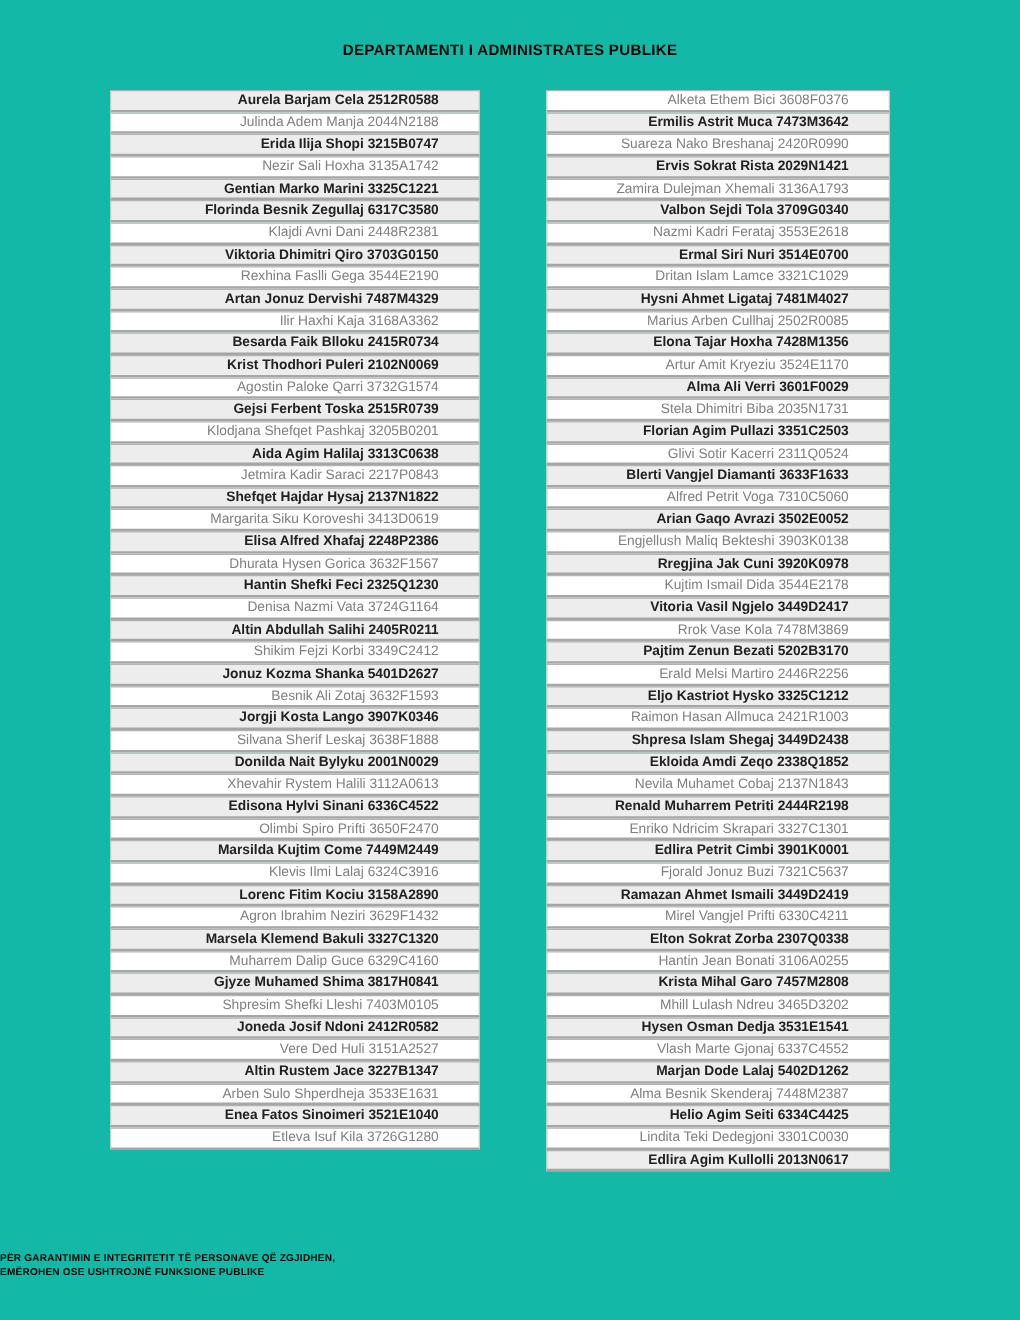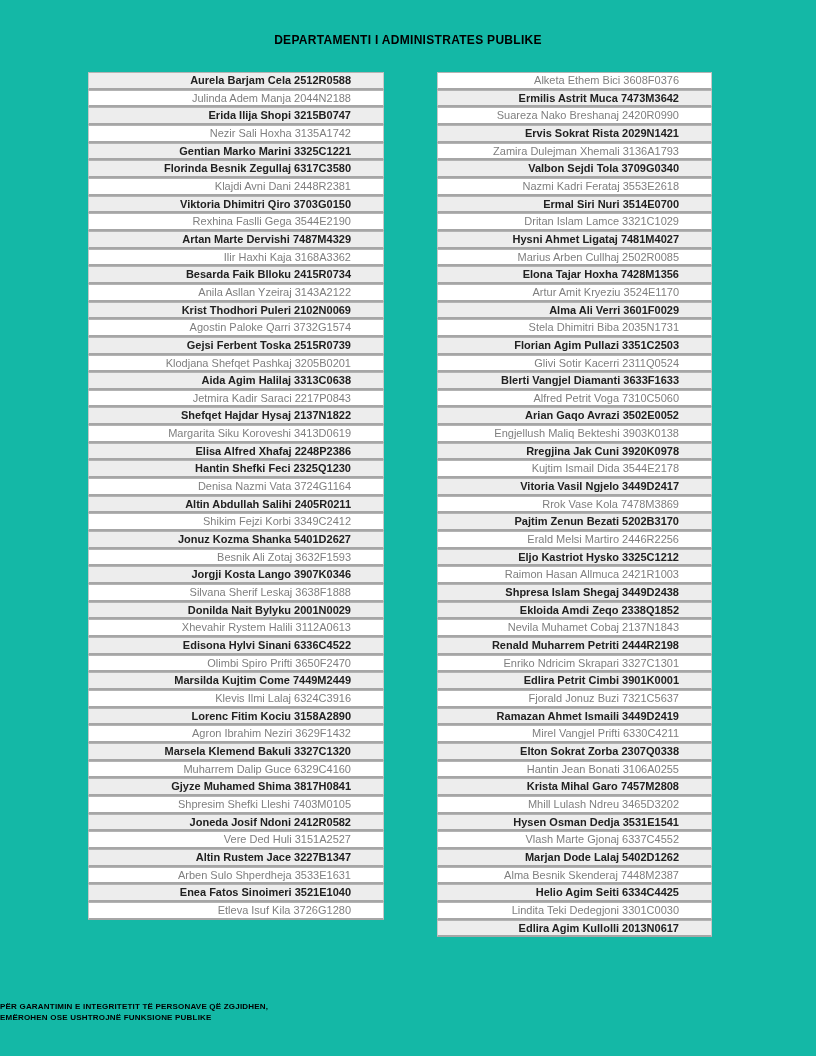--- a/index.html
+++ b/index.html
@@ -52,33 +52,33 @@
   <div class="col col-left" id="col-left">
       <div class="row shaded">Aurela Barjam Cela 2512R0588</div>
       <div class="row plain">Julinda Adem Manja 2044N2188</div>
       <div class="row shaded">Erida Ilija Shopi 3215B0747</div>
       <div class="row plain">Nezir Sali Hoxha 3135A1742</div>
       <div class="row shaded">Gentian Marko Marini 3325C1221</div>
       <div class="row shaded">Florinda Besnik Zegullaj 6317C3580</div>
       <div class="row plain">Klajdi Avni Dani 2448R2381</div>
       <div class="row shaded">Viktoria Dhimitri Qiro 3703G0150</div>
       <div class="row plain">Rexhina Faslli Gega 3544E2190</div>
-      <div class="row shaded">Artan Marte Dervishi 7487M4329</div>
+      <div class="row shaded">Artan Jonuz Dervishi 7487M4329</div>
       <div class="row plain">Ilir Haxhi Kaja 3168A3362</div>
       <div class="row shaded">Besarda Faik Blloku 2415R0734</div>
-      <div class="row plain">Anila Asllan Yzeiraj 3143A2122</div>
       <div class="row shaded">Krist Thodhori Puleri 2102N0069</div>
       <div class="row plain">Agostin Paloke Qarri 3732G1574</div>
       <div class="row shaded">Gejsi Ferbent Toska 2515R0739</div>
       <div class="row plain">Klodjana Shefqet Pashkaj 3205B0201</div>
       <div class="row shaded">Aida Agim Halilaj 3313C0638</div>
       <div class="row plain">Jetmira Kadir Saraci 2217P0843</div>
       <div class="row shaded">Shefqet Hajdar Hysaj 2137N1822</div>
       <div class="row plain">Margarita Siku Koroveshi 3413D0619</div>
       <div class="row shaded">Elisa Alfred Xhafaj 2248P2386</div>
+      <div class="row plain">Dhurata Hysen Gorica 3632F1567</div>
       <div class="row shaded">Hantin Shefki Feci 2325Q1230</div>
       <div class="row plain">Denisa Nazmi Vata 3724G1164</div>
       <div class="row shaded">Altin Abdullah Salihi 2405R0211</div>
       <div class="row plain">Shikim Fejzi Korbi 3349C2412</div>
       <div class="row shaded">Jonuz Kozma Shanka 5401D2627</div>
       <div class="row plain">Besnik Ali Zotaj 3632F1593</div>
       <div class="row shaded">Jorgji Kosta Lango 3907K0346</div>
       <div class="row plain">Silvana Sherif Leskaj 3638F1888</div>
       <div class="row shaded">Donilda Nait Bylyku 2001N0029</div>
       <div class="row plain">Xhevahir Rystem Halili 3112A0613</div>

